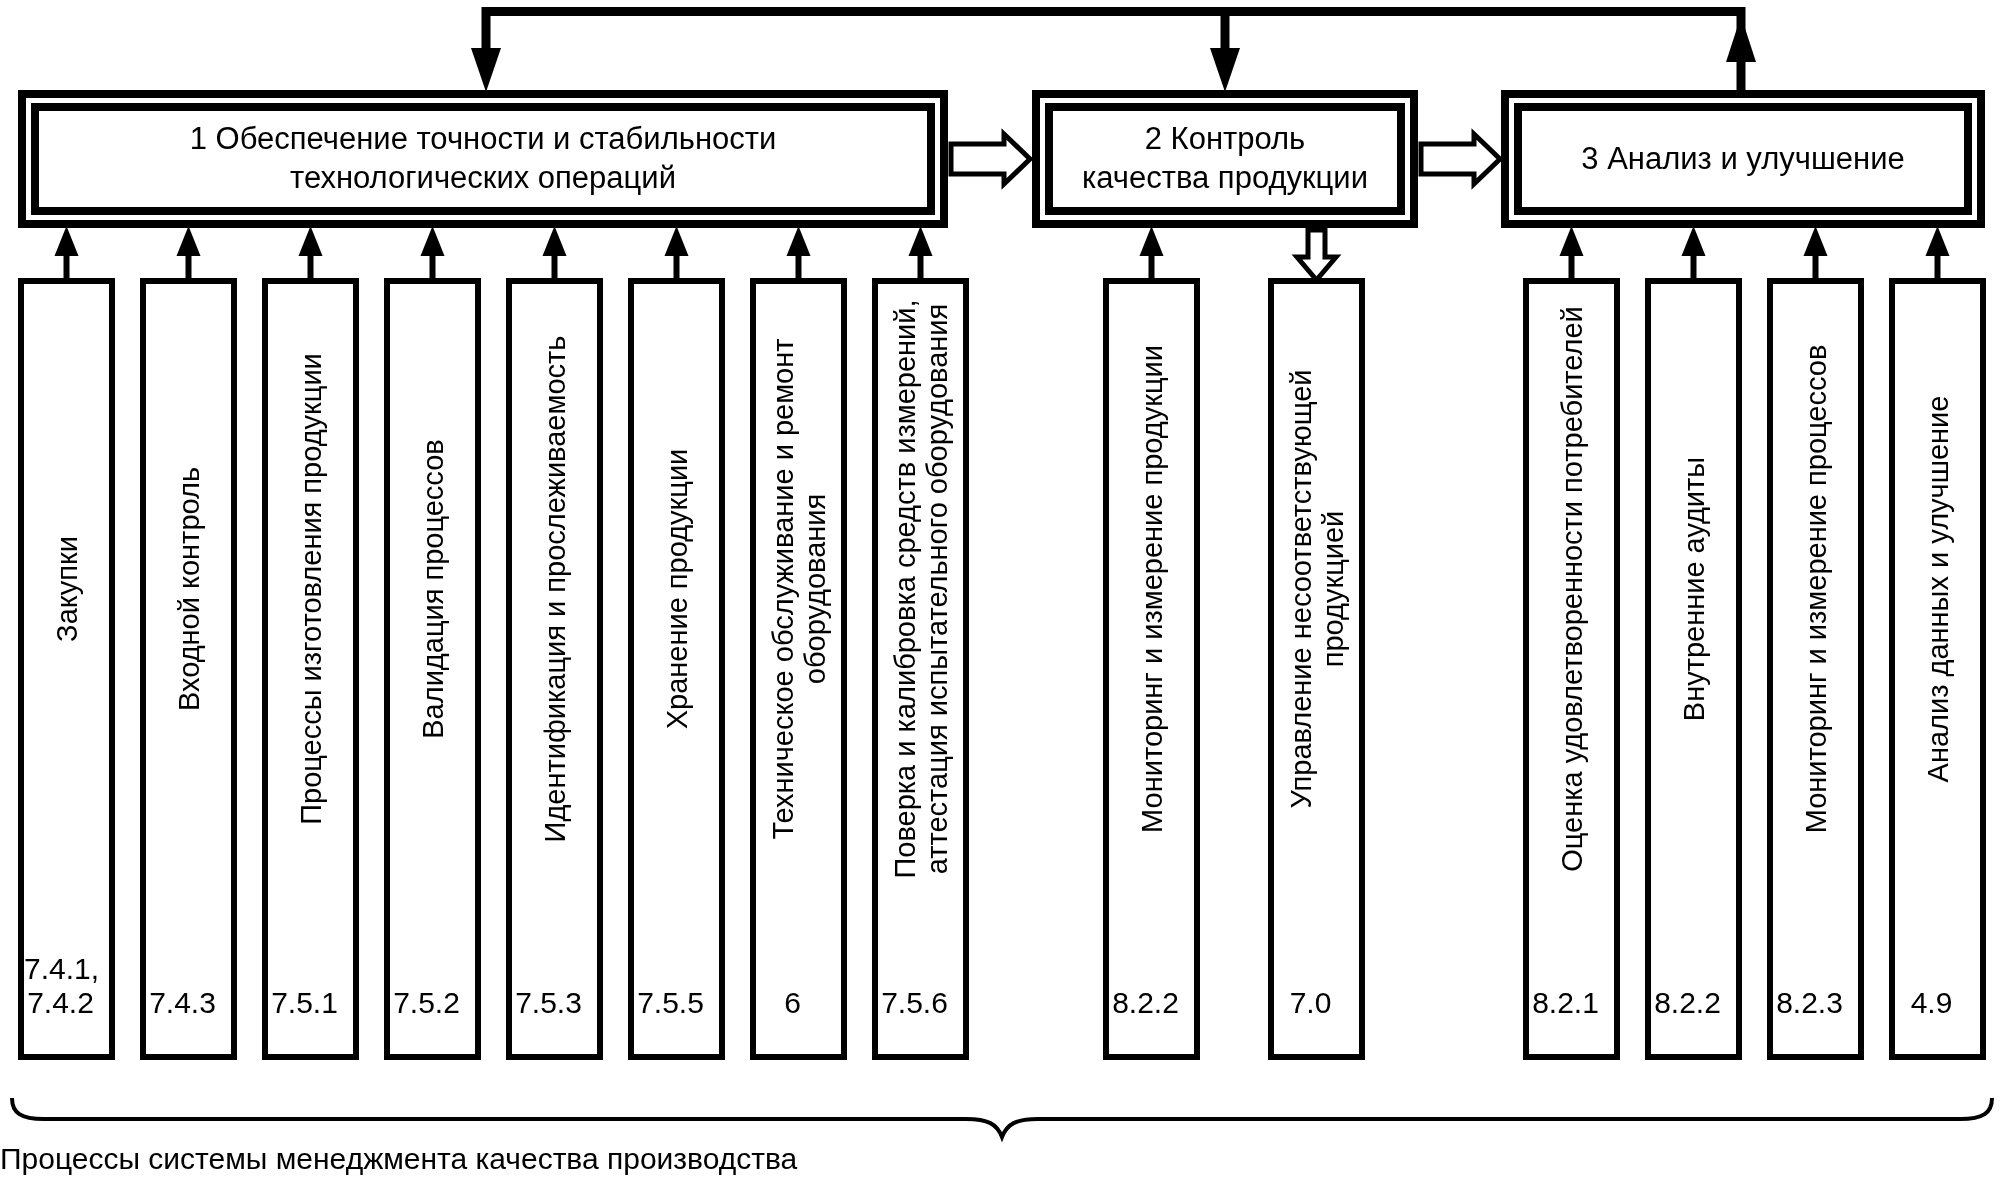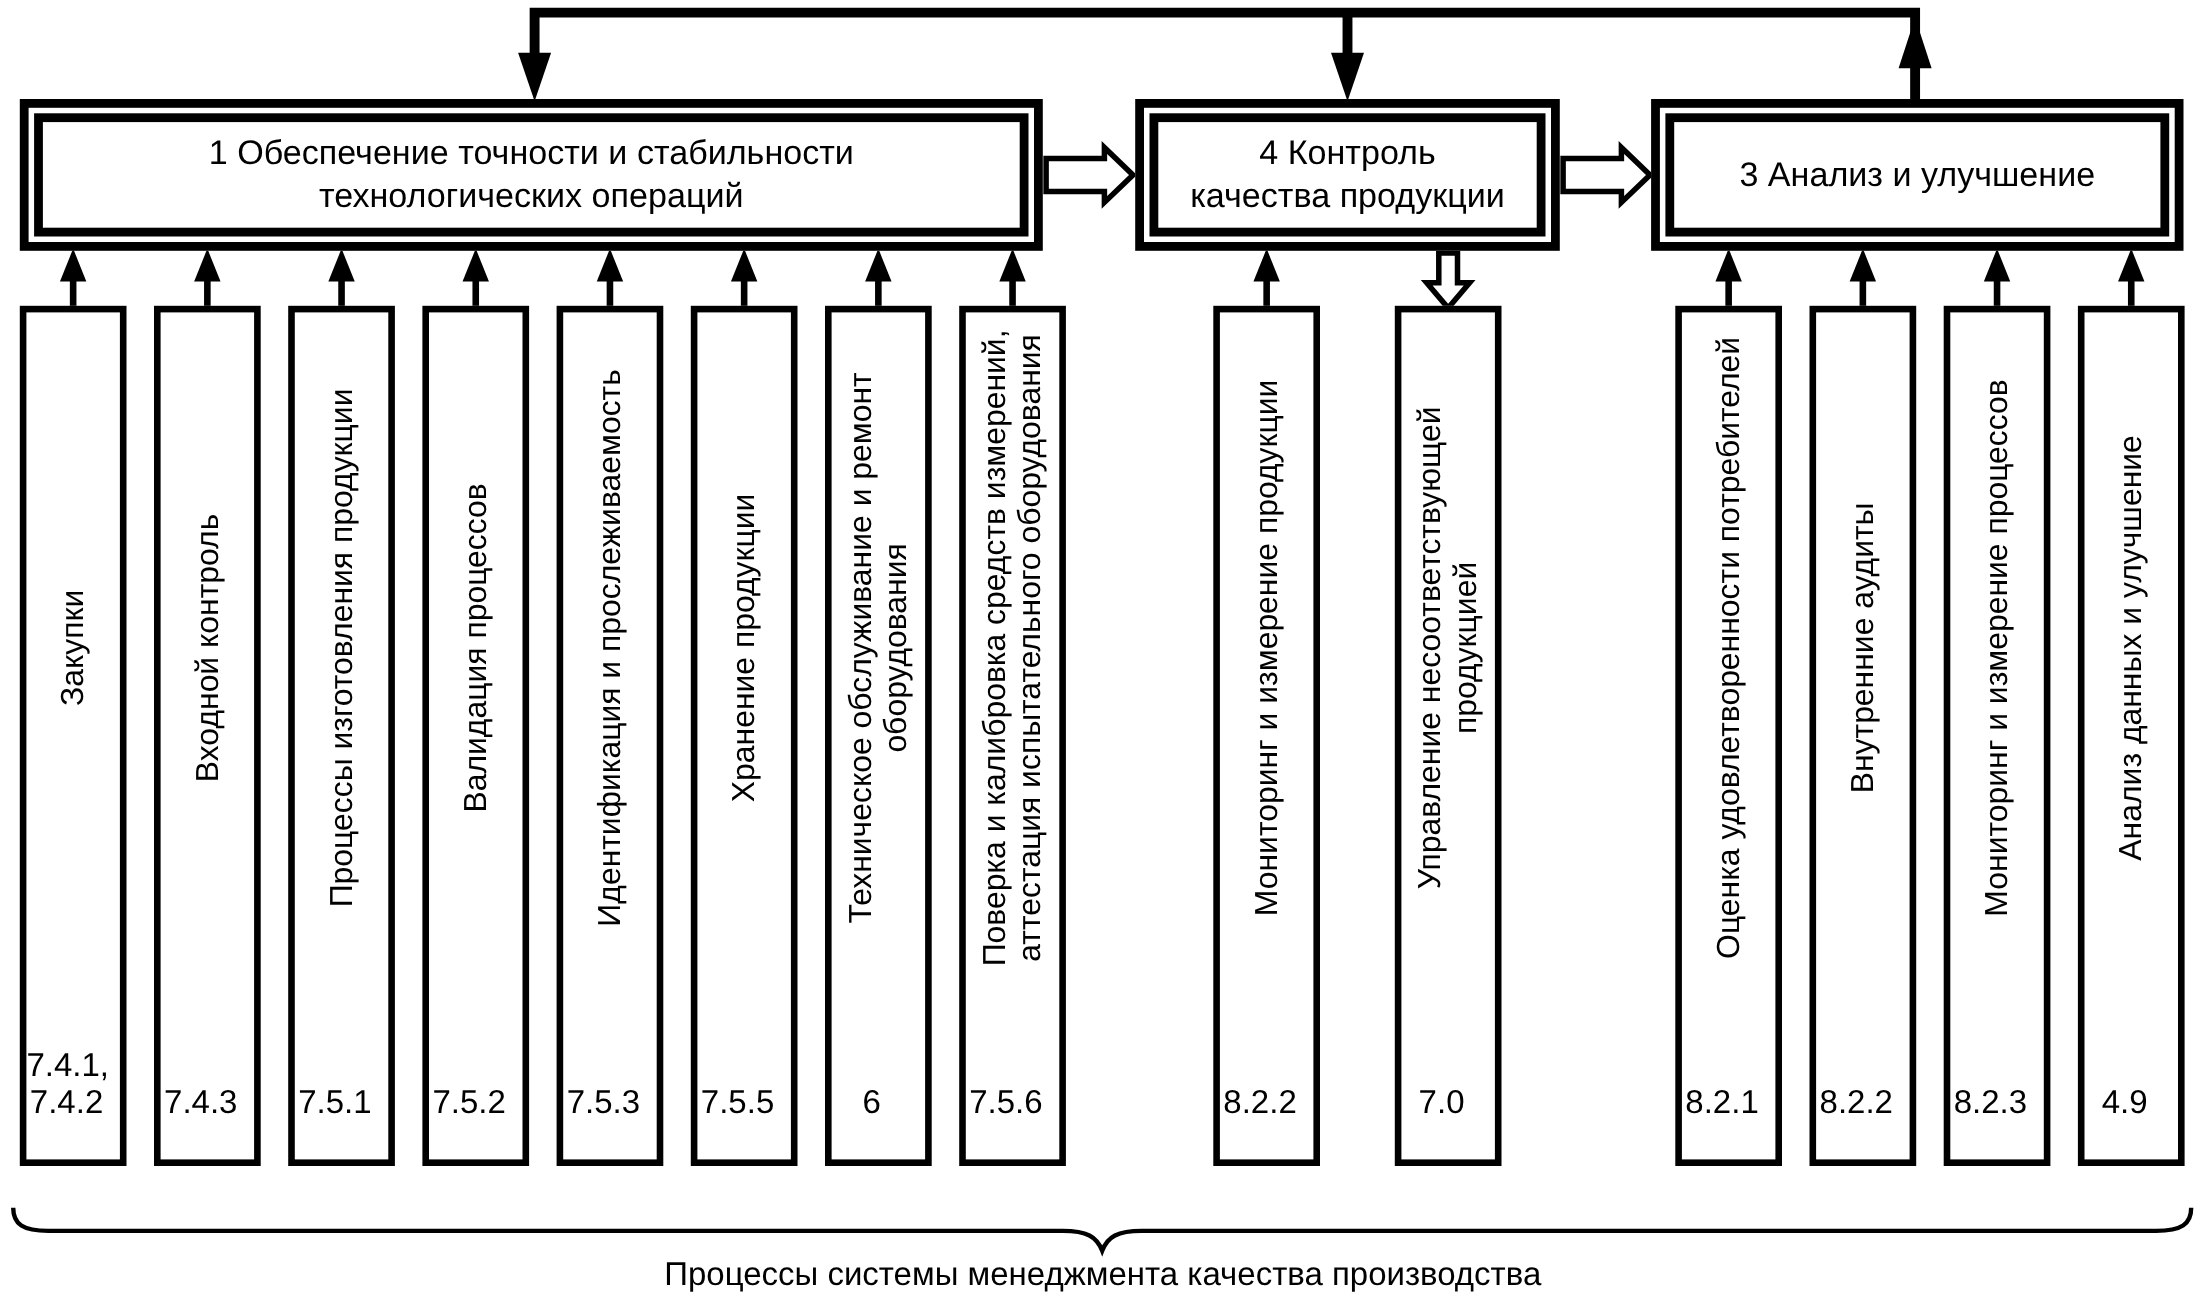--- a/index.html
+++ b/index.html
@@ -32,21 +32,21 @@
   .lbl{
     position:absolute;left:50%;top:50%;
     transform:translate(-50%,-50%) rotate(-90deg);
     width:620px;text-align:center;font-size:29px;line-height:1.12;white-space:pre-line;
   }
   .num{
     position:absolute;left:0;right:12px;bottom:34px;text-align:center;
     font-size:30px;line-height:1.13;white-space:pre-line;
   }
   .caption{
-    position:absolute;left:0;width:100%;top:1142px;text-align:center;font-size:30px;
+    position:absolute;left:0;width:100%;top:1142px;font-size:30px;
   }
 </style>
 </head>
 <body>
 
 <div class="canvas">
 
   <svg class="connectors" viewBox="0 0 2005 1183">
 
     <path class="thick" d="M 486 52 L 486 11.5 L 1741 11.5 L 1741 58"></path>
@@ -94,21 +94,21 @@
   </svg>
 
   <div class="main-box" style="left:18px;width:930px;padding-left:20px;">
     <div class="main-inner">
       <span class="main-label">1 Обеспечение точности и стабильности
 технологических операций</span>
     </div>
   </div>
   <div class="main-box" style="left:1032px;width:386px;">
     <div class="main-inner">
-      <span class="main-label">4 Контроль
+      <span class="main-label">2 Контроль
 качества продукции</span>
     </div>
   </div>
   <div class="main-box" style="left:1501px;width:484px;">
     <div class="main-inner">
       <span class="main-label">3 Анализ и улучшение</span>
     </div>
   </div>
 
   <div id="columns">

